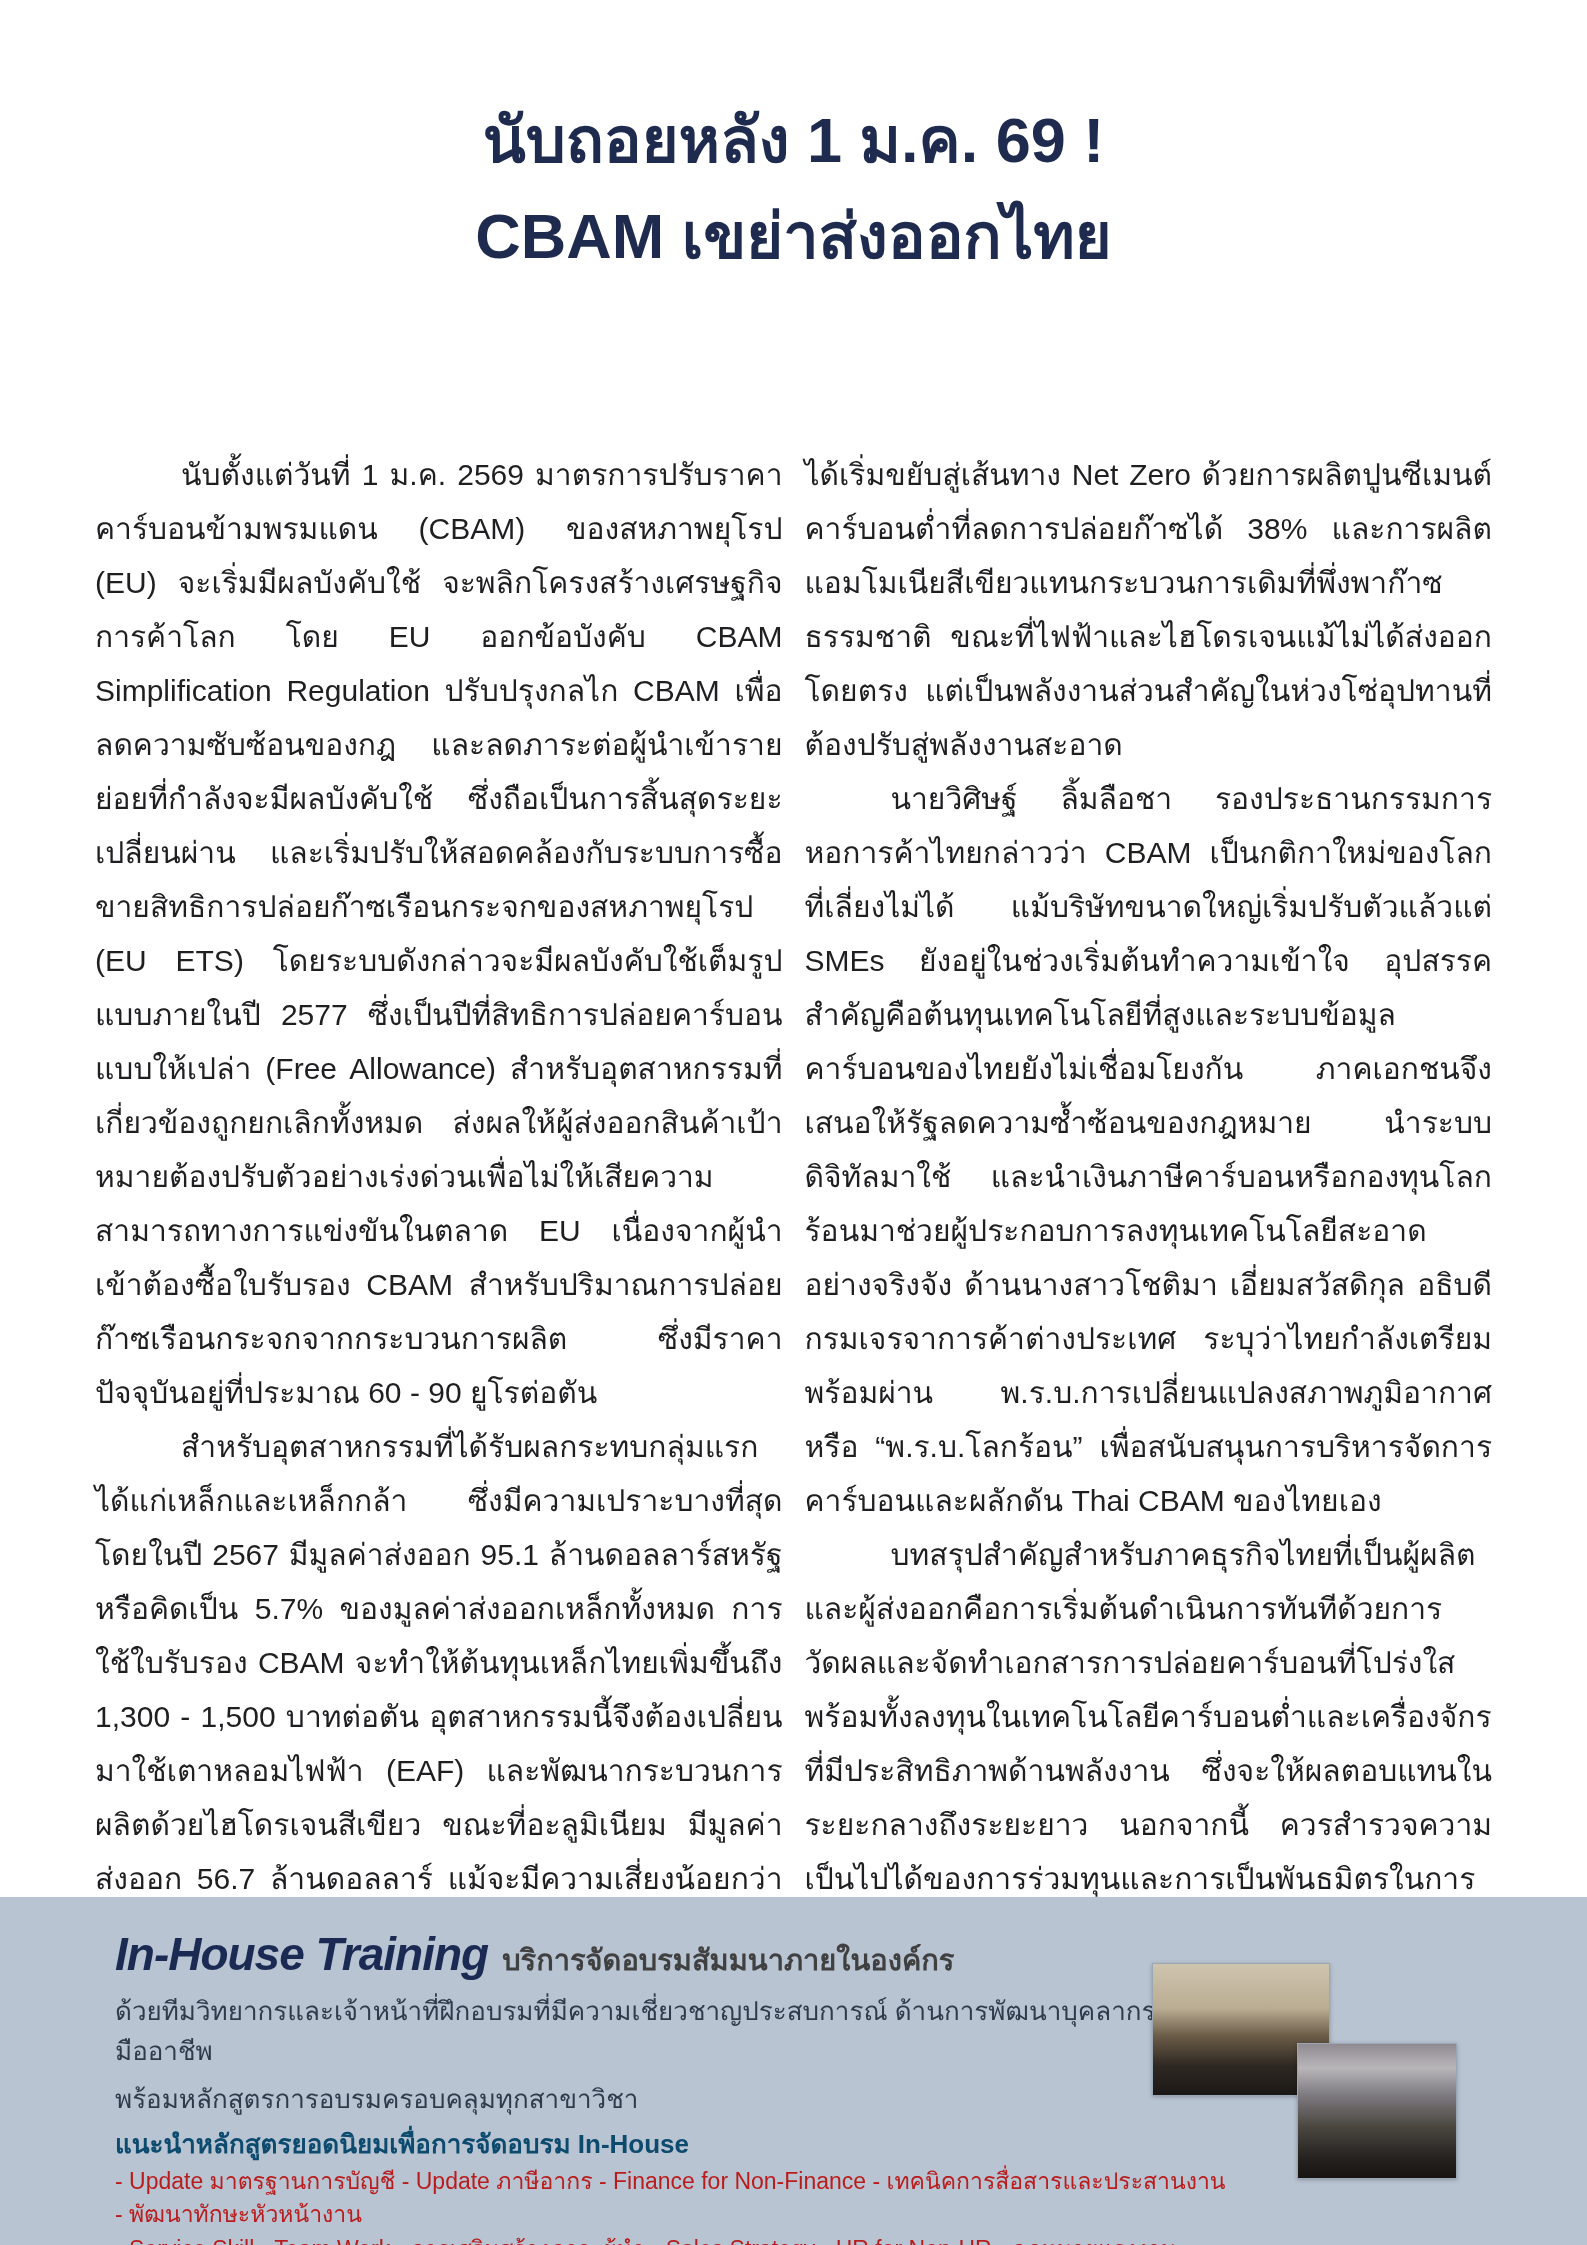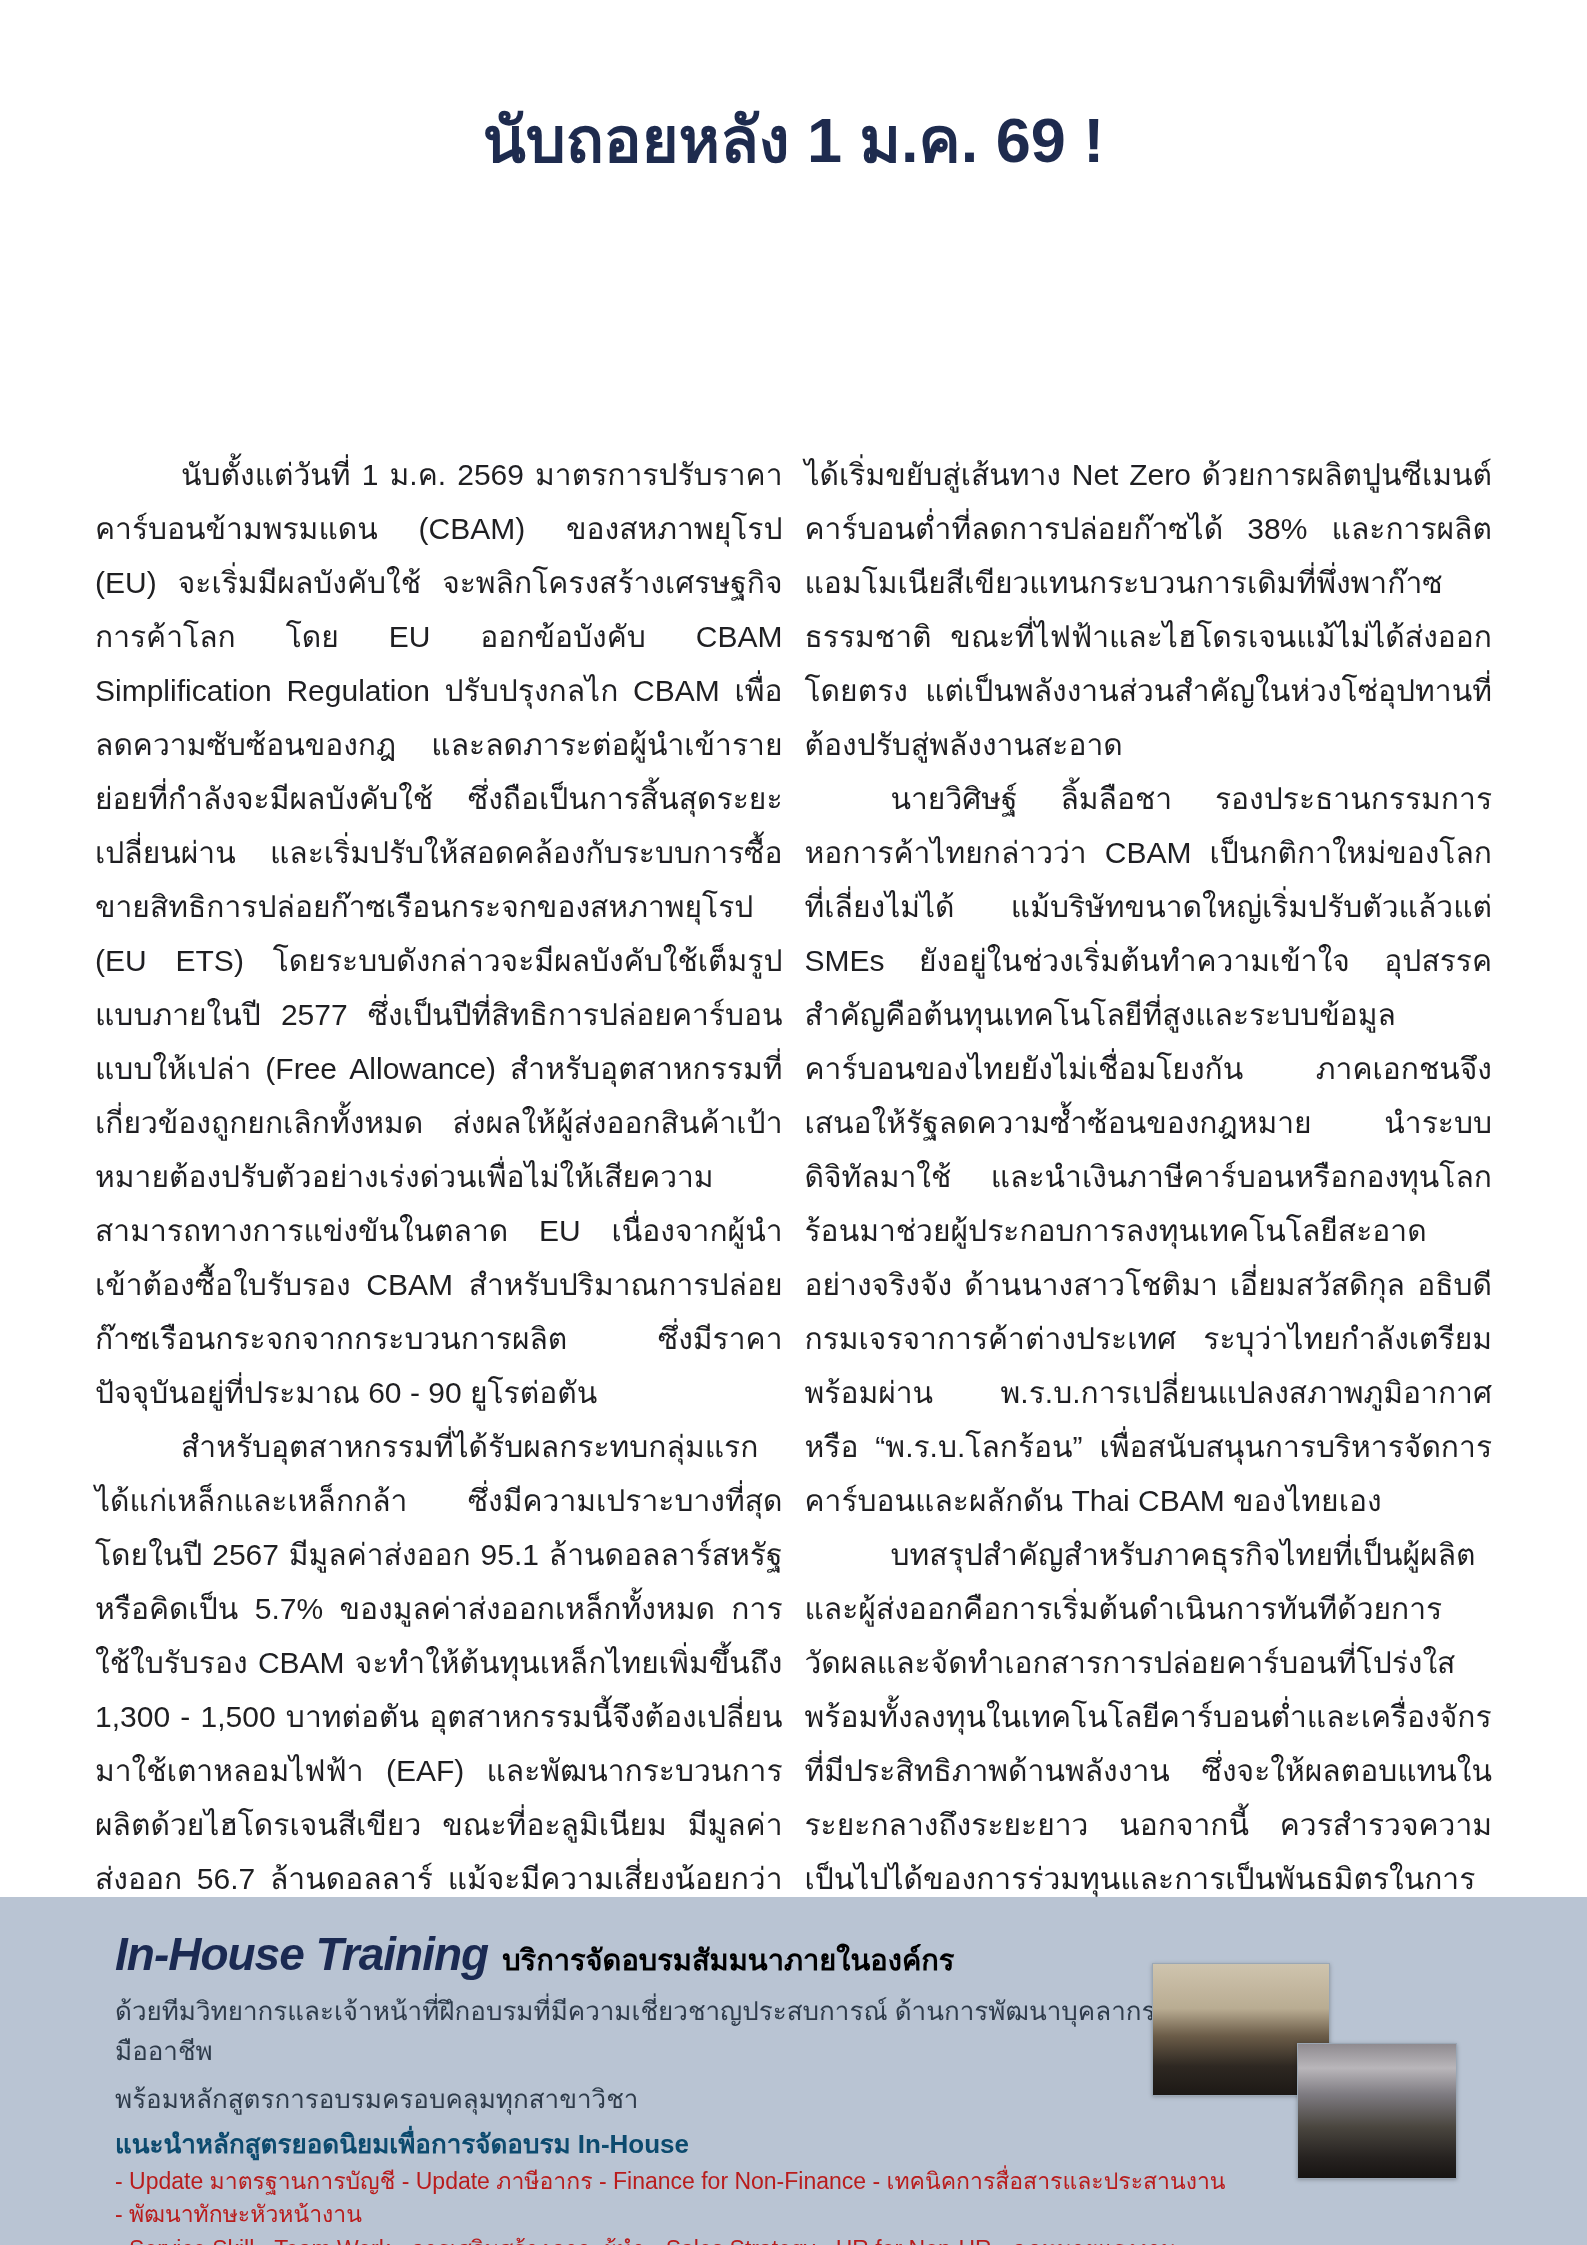--- a/index.html
+++ b/index.html
@@ -61,21 +61,21 @@
   .fh-en{
     font-size:46px;
     font-weight:700;
     font-style:italic;
     color:#1b2a52;
     letter-spacing:-1px;
   }
   .fh-th{
     font-size:29px;
     font-weight:700;
-    color:#000000;
+    color:#404040;
     margin-left:14px;
   }
   .f-line{font-size:26px; line-height:40px; margin-top:8px;}
   .f-bold{font-size:26px; line-height:38px; font-weight:700; color:#0c4a6e; margin-top:6px;}
   .f-small{font-size:23px; line-height:33px; margin-top:2px; color:#b91c1c;}
   
   .photo{
     position:absolute;
     border:1px solid #9aa7b5;
     box-shadow:0 1px 4px rgba(0,0,0,0.25);
@@ -93,20 +93,21 @@
       linear-gradient(180deg,#8f8b90 0%,#b9b6ba 18%,#7d7a80 38%,#4a463f 62%,#262220 85%,#171412 100%);
   }
 </style>
 </head>
 <body>
 
 <div class="page">
 
   <div class="headline">
     <div>นับถอยหลัง 1 ม.ค. 69 !</div>
+    <div>CBAM เขย่าส่งออกไทย</div>
   </div>
 
   <div class="columns">
     <div class="col">
       <p class="indent">นับตั้งแต่วันที่ 1 ม.ค. 2569 มาตรการปรับราคาคาร์บอนข้ามพรมแดน (CBAM) ของสหภาพยุโรป (EU) จะเริ่มมีผลบังคับใช้ จะพลิกโครงสร้างเศรษฐกิจการค้าโลก โดย EU ออกข้อบังคับ CBAM Simplification Regulation ปรับปรุงกลไก CBAM เพื่อลดความซับซ้อนของกฎ และลดภาระต่อผู้นำเข้ารายย่อยที่กำลังจะมีผลบังคับใช้ ซึ่งถือเป็นการสิ้นสุดระยะเปลี่ยนผ่าน และเริ่มปรับให้สอดคล้องกับระบบการซื้อขายสิทธิการปล่อยก๊าซเรือนกระจกของสหภาพยุโรป (EU ETS) โดยระบบดังกล่าวจะมีผลบังคับใช้เต็มรูปแบบภายในปี 2577 ซึ่งเป็นปีที่สิทธิการปล่อยคาร์บอนแบบให้เปล่า (Free Allowance) สำหรับอุตสาหกรรมที่เกี่ยวข้องถูกยกเลิกทั้งหมด ส่งผลให้ผู้ส่งออกสินค้าเป้าหมายต้องปรับตัวอย่างเร่งด่วนเพื่อไม่ให้เสียความสามารถทางการแข่งขันในตลาด EU เนื่องจากผู้นำเข้าต้องซื้อใบรับรอง CBAM สำหรับปริมาณการปล่อยก๊าซเรือนกระจกจากกระบวนการผลิต ซึ่งมีราคาปัจจุบันอยู่ที่ประมาณ 60 - 90 ยูโรต่อตัน</p>
       <p class="indent">สำหรับอุตสาหกรรมที่ได้รับผลกระทบกลุ่มแรก ได้แก่เหล็กและเหล็กกล้า ซึ่งมีความเปราะบางที่สุด โดยในปี 2567 มีมูลค่าส่งออก 95.1 ล้านดอลลาร์สหรัฐ หรือคิดเป็น 5.7% ของมูลค่าส่งออกเหล็กทั้งหมด การใช้ใบรับรอง CBAM จะทำให้ต้นทุนเหล็กไทยเพิ่มขึ้นถึง 1,300 - 1,500 บาทต่อตัน อุตสาหกรรมนี้จึงต้องเปลี่ยนมาใช้เตาหลอมไฟฟ้า (EAF) และพัฒนากระบวนการผลิตด้วยไฮโดรเจนสีเขียว ขณะที่อะลูมิเนียม มีมูลค่าส่งออก 56.7 ล้านดอลลาร์ แม้จะมีความเสี่ยงน้อยกว่าเหล็ก แต่มีความเข้มข้นของคาร์บอนต่อหน่วยสูง จึงจำเป็นต้องปรับมาใช้พลังงานหมุนเวียนและระบบอิเล็กโทรลิซิสแบบวงจรปิด ส่วนกลุ่มปูนซีเมนต์และปุ๋ย แม้มูลค่าส่งออกจะไม่สูง แต่ผู้ประกอบการไทย</p>
     </div>
     <div class="col">
       <p>ได้เริ่มขยับสู่เส้นทาง Net Zero ด้วยการผลิตปูนซีเมนต์คาร์บอนต่ำที่ลดการปล่อยก๊าซได้ 38% และการผลิตแอมโมเนียสีเขียวแทนกระบวนการเดิมที่พึ่งพาก๊าซธรรมชาติ ขณะที่ไฟฟ้าและไฮโดรเจนแม้ไม่ได้ส่งออกโดยตรง แต่เป็นพลังงานส่วนสำคัญในห่วงโซ่อุปทานที่ต้องปรับสู่พลังงานสะอาด</p>
       <p class="indent">นายวิศิษฐ์ ลิ้มลือชา รองประธานกรรมการหอการค้าไทยกล่าวว่า CBAM เป็นกติกาใหม่ของโลกที่เลี่ยงไม่ได้ แม้บริษัทขนาดใหญ่เริ่มปรับตัวแล้วแต่ SMEs ยังอยู่ในช่วงเริ่มต้นทำความเข้าใจ อุปสรรคสำคัญคือต้นทุนเทคโนโลยีที่สูงและระบบข้อมูลคาร์บอนของไทยยังไม่เชื่อมโยงกัน ภาคเอกชนจึงเสนอให้รัฐลดความซ้ำซ้อนของกฎหมาย นำระบบดิจิทัลมาใช้ และนำเงินภาษีคาร์บอนหรือกองทุนโลกร้อนมาช่วยผู้ประกอบการลงทุนเทคโนโลยีสะอาดอย่างจริงจัง ด้านนางสาวโชติมา เอี่ยมสวัสดิกุล อธิบดีกรมเจรจาการค้าต่างประเทศ ระบุว่าไทยกำลังเตรียมพร้อมผ่าน พ.ร.บ.การเปลี่ยนแปลงสภาพภูมิอากาศ หรือ “พ.ร.บ.โลกร้อน” เพื่อสนับสนุนการบริหารจัดการคาร์บอนและผลักดัน Thai CBAM ของไทยเอง</p>

